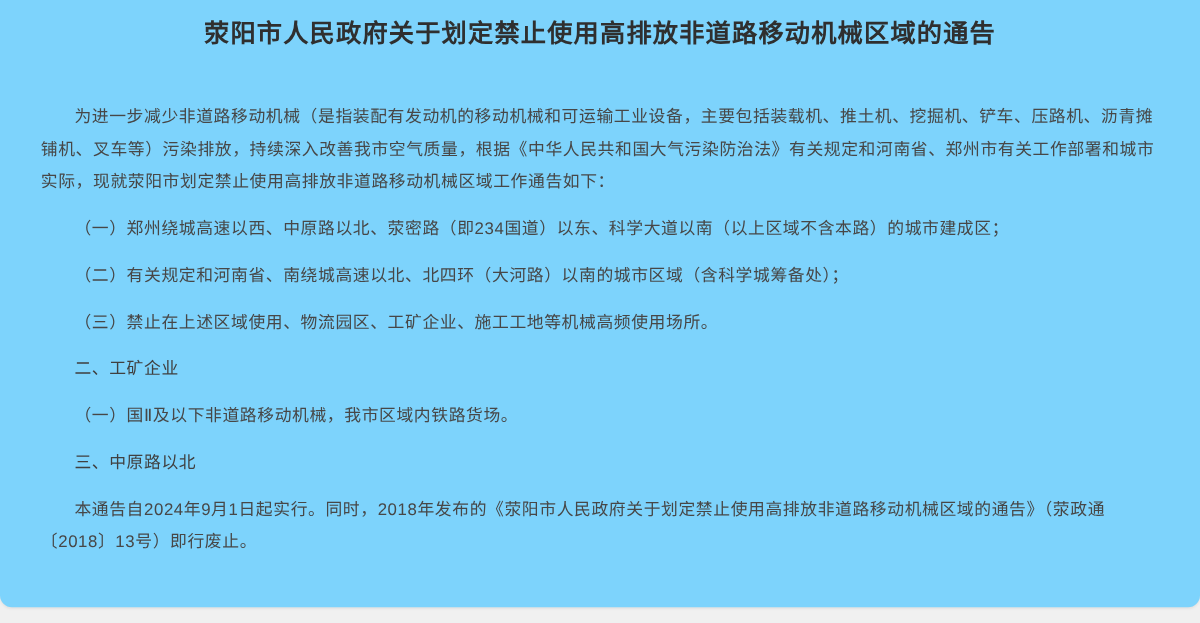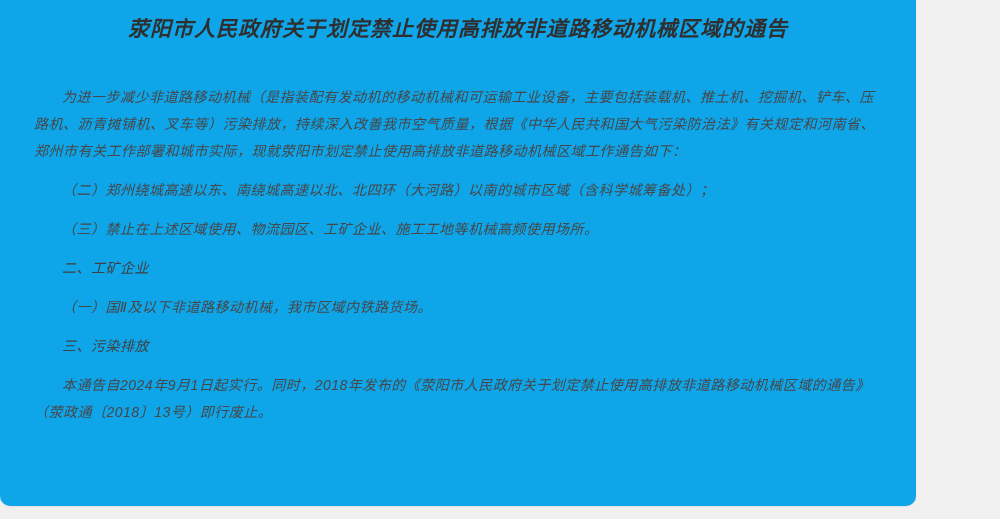--- a/index.html
+++ b/index.html
@@ -12,28 +12,27 @@
     width: 1000px;
     height: 519px;
     position: relative;
     background: #f0f0f0;
     overflow: hidden;
   }
   .page {
     position: absolute;
     top: 0;
     left: 0;
-    width: 916px;
+    width: 1000px;
     height: 506px;
-    background: #0ea5e9;
+    background: #7dd3fc;
     border-radius: 0 0 10px 10px;
     box-sizing: border-box;
     padding: 14px 34px 0 34px;
     box-shadow: 0 1px 2px rgba(0,0,0,0.06);
-    font-style: italic;
   }
   .doc-title {
     margin: 0 0 40px 0;
     text-align: center;
     font-size: 21px;
     font-weight: bold;
     color: #2f2f2f;
     letter-spacing: 1px;
     line-height: 30px;
   }
@@ -56,28 +55,29 @@
 <body>
 
 <div class="canvas">
   <div class="page">
 
     <h1 class="doc-title">荥阳市人民政府关于划定禁止使用高排放非道路移动机械区域的通告</h1>
 
     <p class="para indent">为进一步减少非道路移动机械（是指装配有发动机的移动机械和可运输工业设备，主要包括装载机、推土机、挖掘机、铲车、压路机、沥青摊铺机、叉车等）污染排放，持续深入改善我市空气质量，根据《中华人民共和国大气污染防治法》有关规定和河南省、郑州市有关工作部署和城市实际，现就荥阳市划定禁止使用高排放非道路移动机械区域工作通告如下：</p>
 
 
+    <p class="para indent">（一）郑州绕城高速以西、中原路以北、荥密路（即234国道）以东、科学大道以南（以上区域不含本路）的城市建成区；</p>
 
-    <p class="para indent">（二）郑州绕城高速以东、南绕城高速以北、北四环（大河路）以南的城市区域（含科学城筹备处）；</p>
+    <p class="para indent">（二）有关规定和河南省、南绕城高速以北、北四环（大河路）以南的城市区域（含科学城筹备处）；</p>
 
     <p class="para indent">（三）禁止在上述区域使用、物流园区、工矿企业、施工工地等机械高频使用场所。</p>
 
     <p class="para indent heading">二、工矿企业</p>
 
     <p class="para indent">（一）国Ⅱ及以下非道路移动机械，我市区域内铁路货场。</p>
 
 
-    <p class="para indent heading">三、污染排放</p>
+    <p class="para indent heading">三、中原路以北</p>
 
     <p class="para indent">本通告自2024年9月1日起实行。同时，2018年发布的《荥阳市人民政府关于划定禁止使用高排放非道路移动机械区域的通告》（荥政通〔2018〕13号）即行废止。</p>
 
   </div>
 </div>
 
 </body></html>

